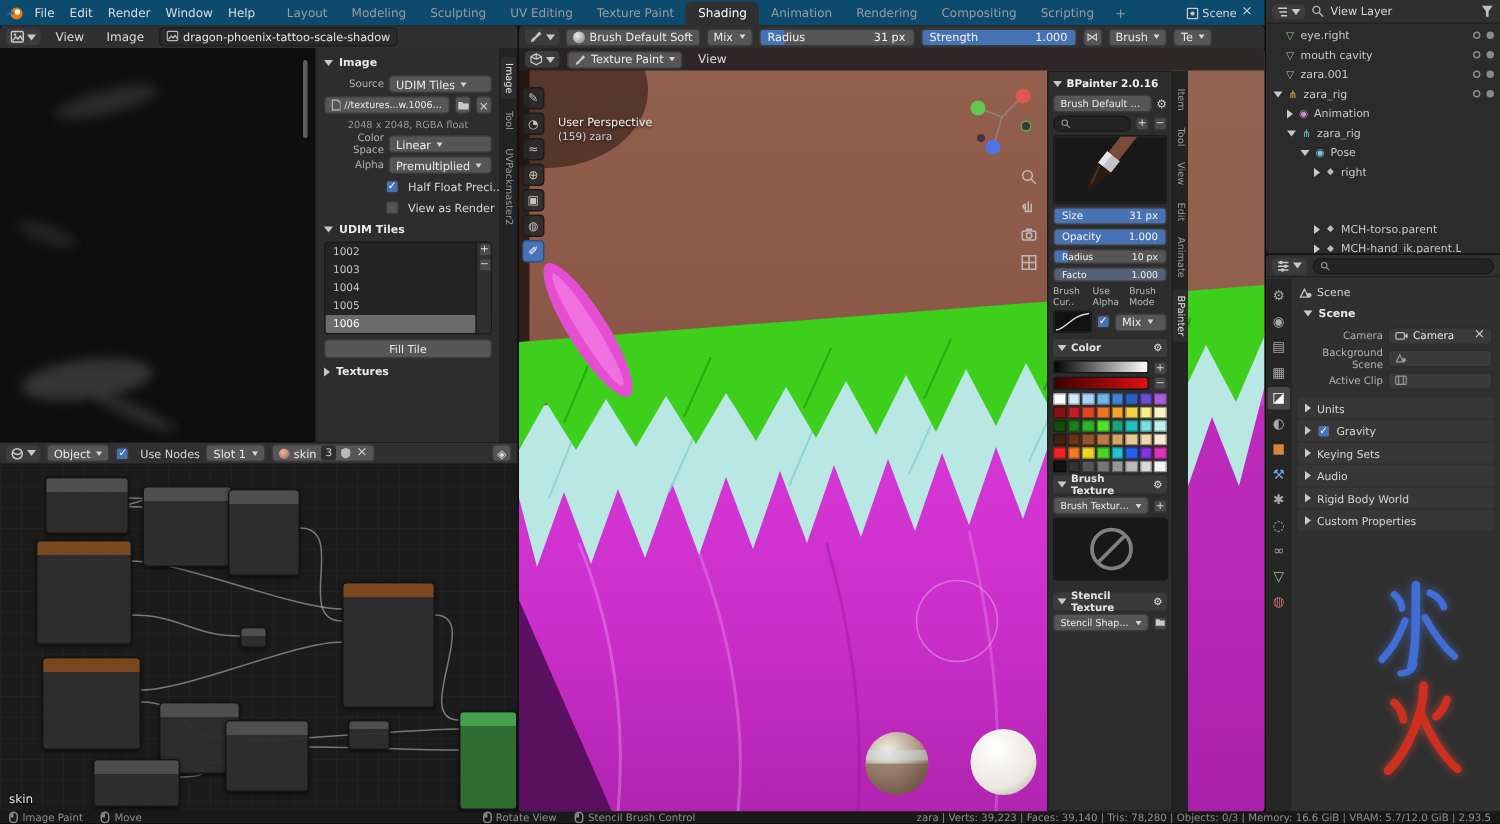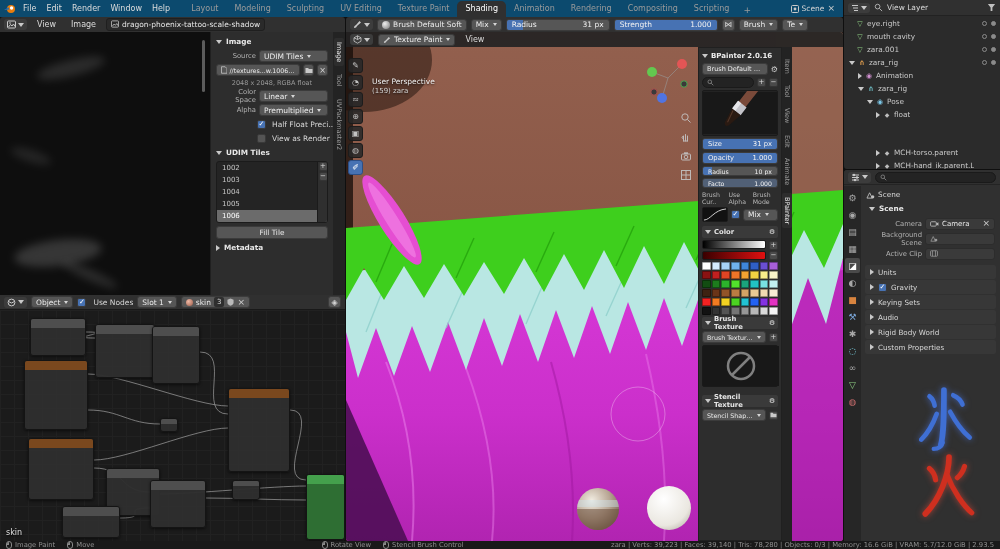--- a/index.html
+++ b/index.html
@@ -241,21 +241,21 @@
           <span class="lbl">zara_rig</span>
         </div>
         <div class="ol-row" style="padding-left: 23px;">
           <span class="tri d"></span>
           <span class="oli oli-pose">◉</span>
           <span class="lbl">Pose</span>
         </div>
         <div class="ol-row" style="padding-left: 32px;">
           <span class="tri r"></span>
           <span class="oli oli-bone">◆</span>
-          <span class="lbl">float</span>
+          <span class="lbl">right</span>
         </div>
         <div class="ol-row" style="padding-left: 32px; margin-top: 25px;">
           <span class="tri r"></span>
           <span class="oli oli-bone">◆</span>
           <span class="lbl">MCH-torso.parent</span>
         </div>
         <div class="ol-row" style="padding-left: 32px;">
           <span class="tri r"></span>
           <span class="oli oli-bone">◆</span>
           <span class="lbl">MCH-hand_ik.parent.L</span>
@@ -385,21 +385,21 @@
         </div>
       <div class="udim-row">1002</div>
           <div class="udim-row">1003</div>
           <div class="udim-row">1004</div>
           <div class="udim-row">1005</div>
           <div class="udim-row sel">1006</div>
         </div>
       <div class="btn">Fill Tile</div>
       <div class="phead">
           <span class="tri r"></span>
-          <span>Metadata</span>
+          <span>Textures</span>
         </div>
     </div>
 
     <div id="img-side-tabs">
         <span class="vtab active">Image</span>
         <span class="vtab">Tool</span>
         <span class="vtab">UVPackmaster2</span>
       </div>
   </div>
 

